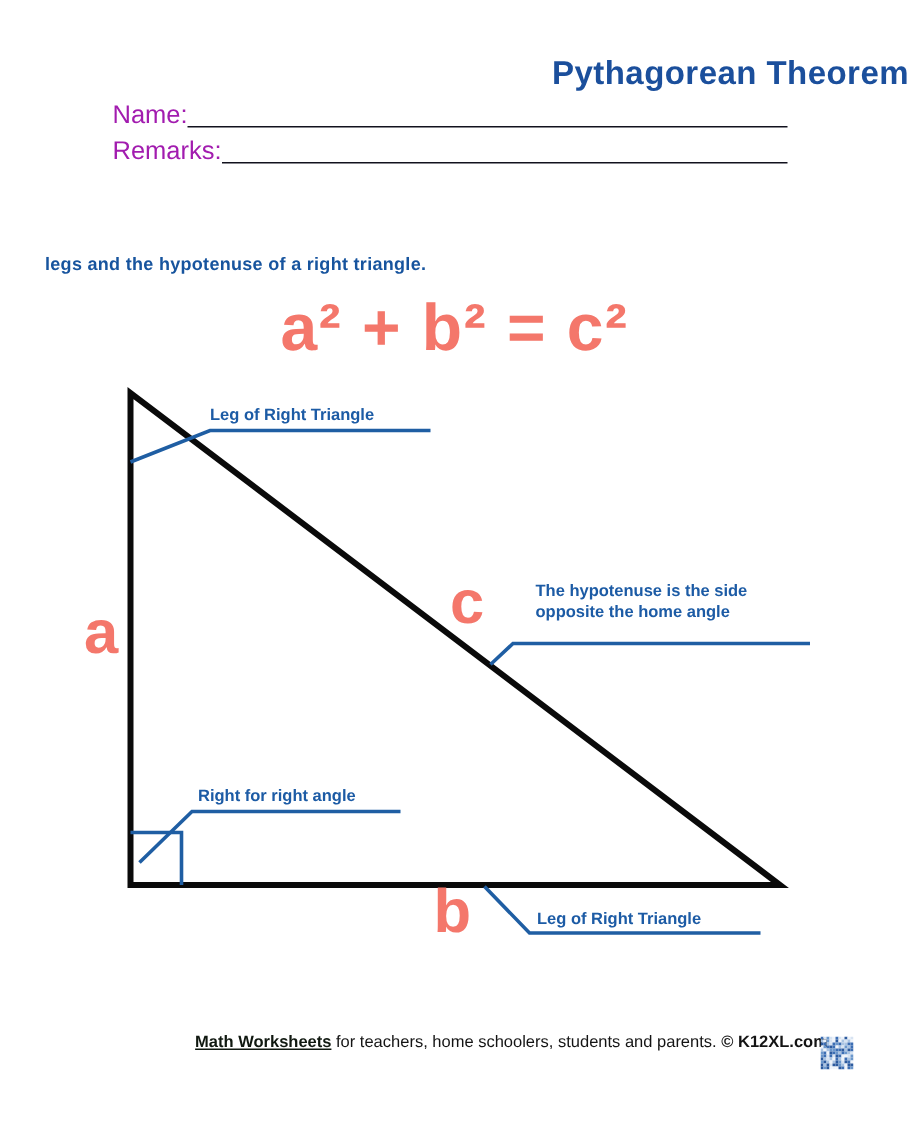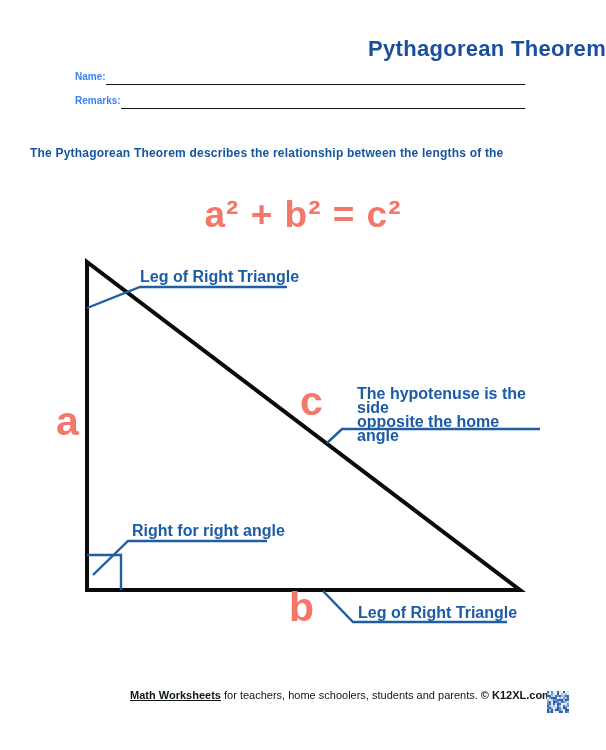--- a/index.html
+++ b/index.html
@@ -16,45 +16,45 @@
     position: absolute; top: 36px; left: 0; width: 100%;
     text-align: right;
     font-size: 22px; font-weight: 700; color: #1b4f9c;
     letter-spacing: 0.3px;
   }
   .form-row {
     position: absolute; left: 75px; width: 450px; height: 17px;
     display: flex; align-items: flex-end;
   }
   .form-row .flabel {
-    font-size: 10px; font-weight: 700; color: #3b82f6;
+    font-size: 17px; font-weight: 400; color: #a21caf;
     white-space: nowrap; line-height: 17px;
   }
   .form-row .fline {
     flex: 1 1 auto; border-bottom: 1.4px solid #11111d; height: 16px;
   }
   .row-name { top: 68px; }
   .row-remarks { top: 92px; align-items: center; }
   .intro {
     position: absolute; left: 30px; top: 142px; width: 520px;
     font-size: 12px; font-weight: 600; color: #17549e;
     line-height: 22.5px; letter-spacing: 0.2px;
   }
   .formula {
     position: absolute; top: 194px; left: 0; width: 100%;
     text-align: center;
-    font-size: 37px; font-weight: 700; color: #f4776b;
+    font-size: 44px; font-weight: 700; color: #f4776b;
     letter-spacing: 1px;
   }
   .diagram-svg { position: absolute; left: 0; top: 0; pointer-events: none; }
   .tri { fill: none; stroke: #0a0a0a; stroke-width: 4; stroke-linejoin: miter; }
   .blue-line { fill: none; stroke: #1f5ea3; stroke-width: 2.4; stroke-linejoin: miter; }
   .callout-label {
     position: absolute;
-    font-size: 16px; font-weight: 600; color: #1c5ba5;
+    font-size: 11px; font-weight: 600; color: #1c5ba5;
     white-space: nowrap; line-height: 14px;
   }
   .lbl-top-leg { left: 140px; top: 270px; }
   .lbl-hyp { left: 357px; top: 387px; white-space: normal; width: 170px; }
   .lbl-right-angle { left: 132px; top: 524px; }
   .lbl-bottom-leg { left: 358px; top: 606px; }
   .side-letter {
     position: absolute;
     font-size: 41px; font-weight: 700; color: #f4776b;
     line-height: 1;
@@ -82,21 +82,22 @@
     <span class="flabel">Name:</span>
     <span class="fline"></span>
   </div>
 
   <div class="form-row row-remarks">
     <span class="flabel">Remarks:</span>
     <span class="fline"></span>
   </div>
 
   <p class="intro">
-    <span>The Pythagorean Theorem describes the relationship between the lengths of the</span><br>
+    <br>
+    <span>legs and the hypotenuse of a right triangle.</span>
   </p>
 
   <div class="formula">a² + b² = c²</div>
 
   <svg class="diagram-svg" width="606" height="750" viewBox="0 0 606 750" xmlns="http://www.w3.org/2000/svg">
     <path class="tri" d="M87,262 L87,590 L520,590 Z"></path>
     <path class="blue-line" d="M87,555 L121,555 L121,590"></path>
     <path class="blue-line" d="M87,308 L140,287 L287,287"></path>
     <path class="blue-line" d="M327,443 L342,429 L540,429"></path>
     <path class="blue-line" d="M93,575 L128,541 L267,541"></path>

